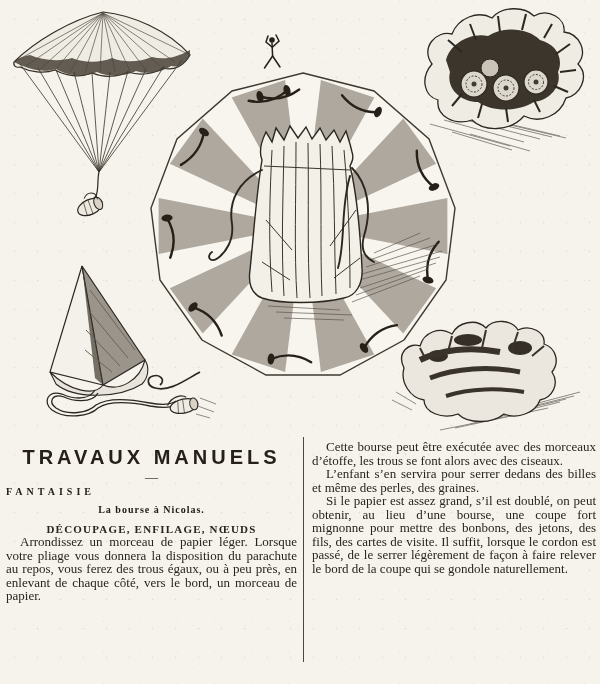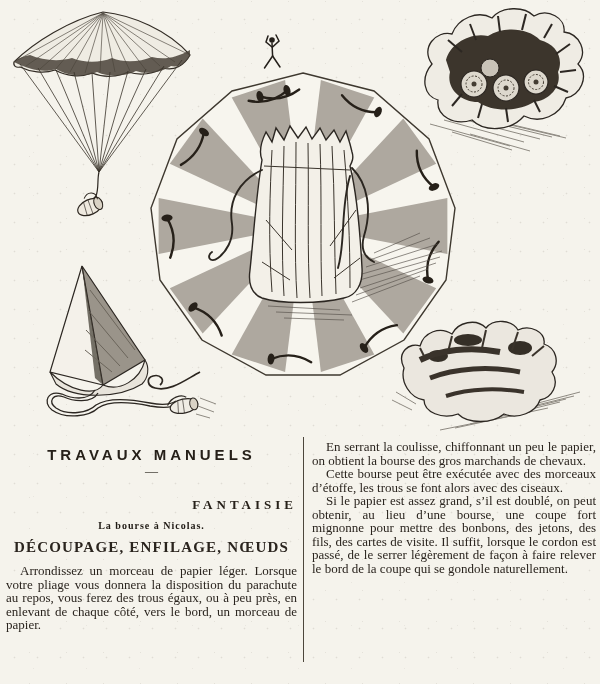--- a/index.html
+++ b/index.html
@@ -13,27 +13,27 @@
     background-size:23px 29px,37px 31px,53px 43px;
     background-position:3px 5px,11px 17px,7px 2px;
     font-family:"Liberation Serif",serif;color:#2a241e;
   }
   .art{position:absolute;left:0;top:0;}
   .textarea{position:absolute;left:0;top:436px;width:600px;height:248px;}
   .colrule{position:absolute;left:303px;top:1px;width:1px;height:225px;background:#4d463c;}
   .col-left{position:absolute;left:6px;top:0;width:291px;}
   .col-right{position:absolute;left:312px;top:4px;width:284px;}
   .h-section{margin:10px 0 0 0;text-align:center;font-family:"Liberation Sans",sans-serif;
-    font-size:15px;font-weight:bold;letter-spacing:4px;color:#262019;}
+    font-size:20px;font-weight:bold;letter-spacing:4px;color:#262019;}
   .h-dash{margin:1px 0 0 0;text-align:center;font-size:13px;line-height:13px;color:#262019;}
-  .h-rubric{margin:20px 0 0 0;text-align:right;font-size:13px;font-weight:bold;letter-spacing:4px;color:#262019;}
+  .h-rubric{margin:3px 0 0 0;text-align:left;font-size:10px;font-weight:bold;letter-spacing:4px;color:#262019;}
   .h-title{margin:7px 0 0 0;text-align:center;font-size:10px;font-weight:bold;letter-spacing:1px;color:#1f1a14;}
-  .h-sub{margin:8px 0 0 0;text-align:center;font-size:15px;font-weight:bold;letter-spacing:1.2px;color:#2a241e;}
+  .h-sub{margin:8px 0 0 0;text-align:center;font-size:11px;font-weight:bold;letter-spacing:1.2px;color:#2a241e;}
   .body-p{margin:0;text-align:justify;text-indent:14px;font-size:13px;line-height:13.5px;color:#2a241e;}
-  .col-left .body-p:first-of-type{margin-top:8px;}
+  .col-left .body-p:first-of-type{}
 </style>
 </head>
 <body>
 
 <div class="page">
 
   <svg class="art" width="600" height="436" viewBox="0 0 600 436">
 
     <g>
       <polygon points="303,73 374,91 429,139 455,208 446,280 404,340 340,375 266,375 202,340 160,280 151,208 177,139 232,91" fill="#f7f5ee" stroke="#3e382f" stroke-width="1.4"></polygon>
@@ -266,18 +266,18 @@
     <div class="col-left">
       <h1 class="h-section">TRAVAUX MANUELS</h1>
       <div class="h-dash">—</div>
       <h2 class="h-rubric">FANTAISIE</h2>
       <h3 class="h-title">La bourse à Nicolas.</h3>
       <h4 class="h-sub">DÉCOUPAGE, ENFILAGE, NŒUDS</h4>
       <p class="body-p">Arrondissez un morceau de papier léger. Lorsque votre pliage vous donnera la disposition du parachute au repos, vous ferez des trous égaux, ou à peu près, en enlevant de chaque côté, vers le bord, un morceau de papier.</p>
     </div>
 
     <div class="col-right">
-      <p class="body-p">En serrant la coulisse, chiffonnant un peu le papier, on obtient la bourse des gros marchands de chevaux.</p>
       <p class="body-p">Cette bourse peut être exécutée avec des morceaux d’étoffe, les trous se font alors avec des ciseaux.</p>
+      <p class="body-p">L’enfant s’en servira pour serrer dedans des billes et même des perles, des graines.</p>
       <p class="body-p">Si le papier est assez grand, s’il est doublé, on peut obtenir, au lieu d’une bourse, une coupe fort mignonne pour mettre des bonbons, des jetons, des fils, des cartes de visite. Il suffit, lorsque le cordon est passé, de le serrer légèrement de façon à faire relever le bord de la coupe qui se gondole naturellement.</p>
     </div>
   </div>
 </div>
 
 </body></html>

